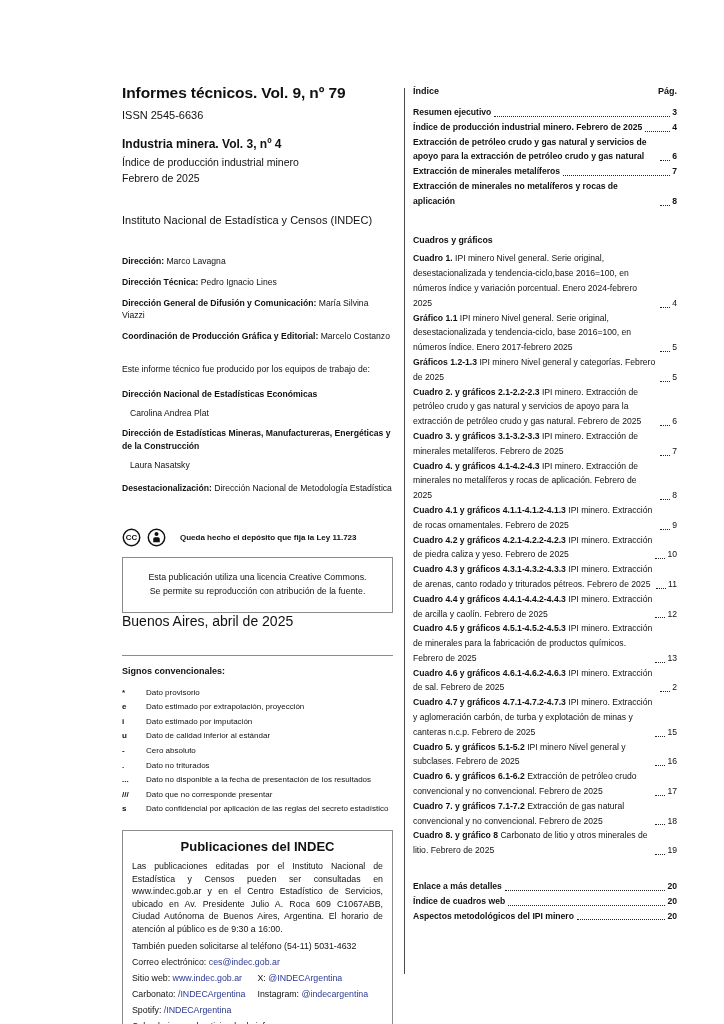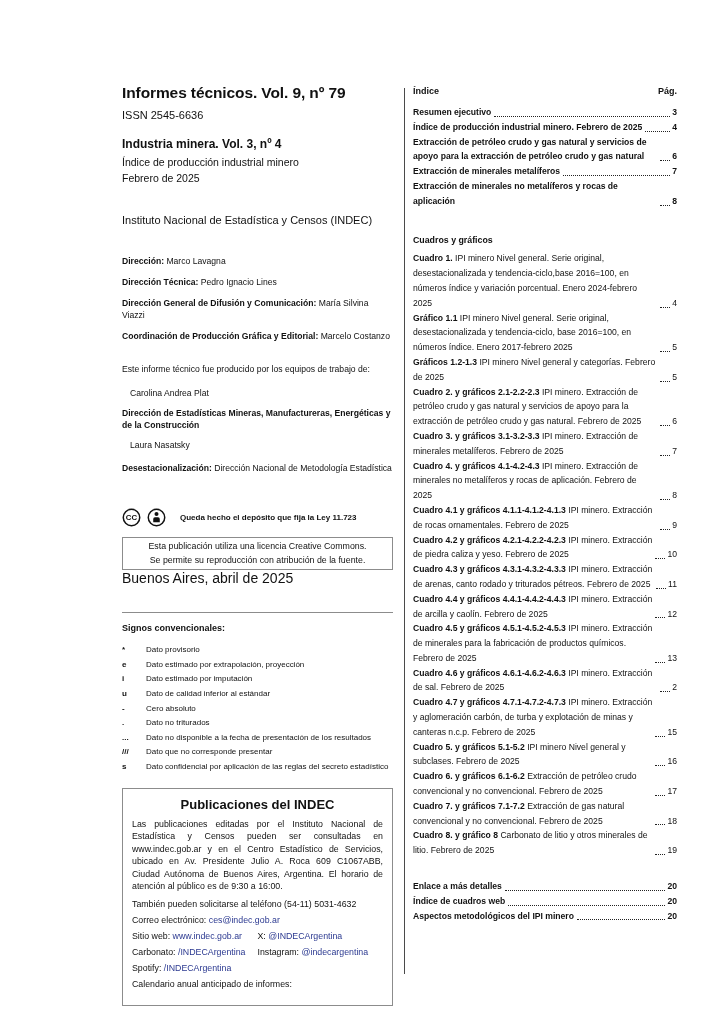--- a/index.html
+++ b/index.html
@@ -29,21 +29,21 @@
   .team-name   { font-size:8.6px; font-weight:bold; line-height:1.45; margin:0 0 4px 0; }
   .team-person { font-size:8.6px; margin:8px; }
   .desest-line { margin-top:13px; }
 
   .cc-row { display:flex; align-items:center; margin-top:34px; }
   .cc-row svg { display:block; }
   .cc-badge { margin-right:6px; }
   .cc-note { font-size:8px; font-weight:bold; margin-left:8px; }
 
   .license-box {
-    margin-top:10px; border:1px solid #8c8c8c; padding:2px 4px;
+    margin-top:10px; border:1px solid #8c8c8c; padding:13px 4px;
     text-align:center; font-size:8.8px; line-height:1.55;
   }
   .place-date { font-size:14px; }
   .rule { border:none; border-top:1px solid #8c8c8c; margin:26px 0 0 0; }
 
   .signs-title { font-size:9px; font-weight:bold; margin:10px 0 12px 0; }
   .sign-row { display:flex; font-size:8px; line-height:1.25; margin-bottom:4.6px; }
   .sign-symbol { width:24px; flex:0 0 24px; font-weight:bold; }
   .sign-meaning { flex:1; }
 
@@ -99,20 +99,21 @@
         <div class="credit-line">
           <span class="credit-label">Coordinación de Producción Gráfica y Editorial:</span><span class="credit-value">Marcelo Costanzo</span>
         </div>
       </div>
 
     <div class="produced-intro">Este informe técnico fue producido por los equipos de trabajo de:</div>
 
     <div>
 
         <div class="team-block">
+          <div class="team-name">Dirección Nacional de Estadísticas Económicas</div>
           <div class="team-person">Carolina Andrea Plat</div>
         </div>
 
         <div class="team-block">
           <div class="team-name">Dirección de Estadísticas Mineras, Manufactureras, Energéticas y de la Construcción</div>
           <div class="team-person">Laura Nasatsky</div>
         </div>
       </div>
 
     <div class="credit-line desest-line">

